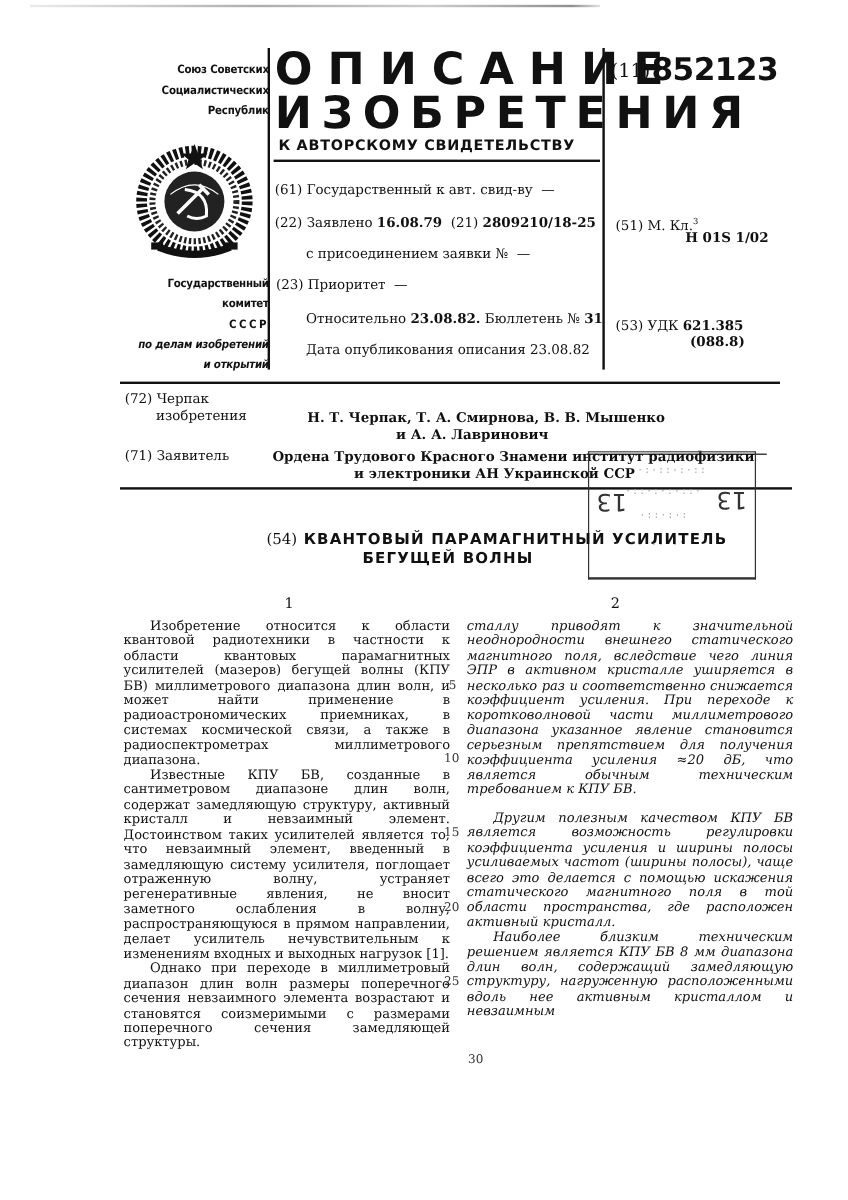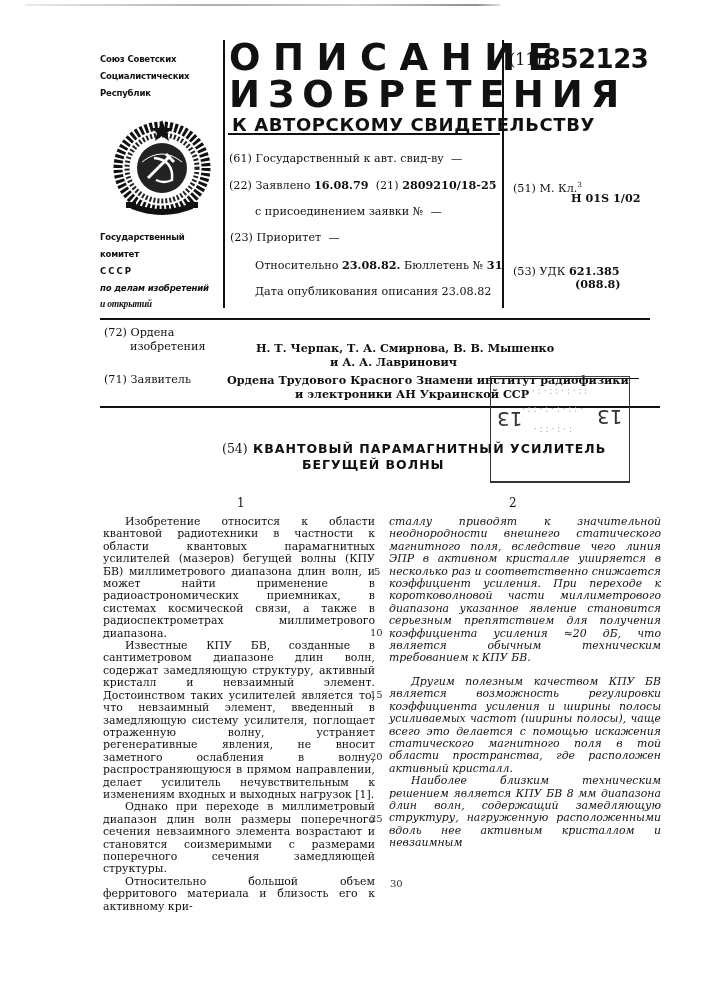--- a/index.html
+++ b/index.html
@@ -1,28 +1,28 @@
 <!DOCTYPE html>
 <html><head>
   <meta charset="utf-8">
   <style>
     html, body { margin: 0; padding: 0; background: #ffffff; }
     body { width: 707px; height: 1000px; position: relative; overflow: hidden; color: #111; font-family: "DejaVu Serif", serif; }
     .abs { position: absolute; }
     .topstreak { position: absolute; left: 25px; top: 4px; width: 475px; height: 2px; background: linear-gradient(90deg, #ddd, #777 40%, #aaa 70%, #444 95%, #ccc); opacity: .6; }
-    .org { left: 100px; width: 124px; text-align: left; font-family: "DejaVu Sans Condensed", "DejaVu Sans", sans-serif; font-weight: bold; font-size: 9.5px; line-height: 17px; letter-spacing: -0.2px; }
+    .org { left: 100px; width: 124px; text-align: right; font-family: "DejaVu Sans Condensed", "DejaVu Sans", sans-serif; font-weight: bold; font-size: 9.5px; line-height: 17px; letter-spacing: -0.2px; }
     .org-top { top: 50px; }
     .org-bot { top: 228px; }
     .emblem { left: 112px; top: 118px; width: 100px; height: 102px; }
     .vline { position: absolute; background: #111; width: 2px; }
     .hline { position: absolute; background: #111; height: 2px; }
     .big { font-family: "DejaVu Sans", sans-serif; font-weight: bold; font-size: 37px; letter-spacing: 11px; line-height: 40px; left: 229px; white-space: nowrap; }
     .big1 { top: 38px; letter-spacing: 12.5px; }
     .big2 { top: 75px; letter-spacing: 8px; }
-    .sub { left: 232px; top: 114px; font-family: "DejaVu Sans", sans-serif; font-weight: bold; font-size: 18px; letter-spacing: 0.6px; }
+    .sub { left: 232px; top: 114px; font-family: "DejaVu Sans", sans-serif; font-weight: bold; font-size: 12px; letter-spacing: 0.6px; }
     .patno { left: 509px; top: 44px; font-family: "DejaVu Sans", sans-serif; font-weight: bold; font-size: 26px; letter-spacing: -0.5px; }
     .patno-tag { font-family: "DejaVu Serif", serif; font-weight: normal; font-size: 16px; letter-spacing: 0; vertical-align: 3px; margin-right: 1px; }
     .meta { font-size: 11.2px; line-height: 14px; white-space: nowrap; }
     .b { font-weight: bold; }
     .sup { font-size: 7px; vertical-align: 5px; }
     .lbl { font-size: 11.2px; line-height: 14px; }
     .names { font-weight: bold; font-size: 11.2px; line-height: 14px; white-space: nowrap; }
     .title54 { font-family: "DejaVu Sans", sans-serif; font-weight: bold; font-size: 12.5px; letter-spacing: 1px; white-space: nowrap; }
     .colnum { font-size: 12px; }
     .col { font-size: 10.9px; line-height: 12.4px; text-align: justify; width: 272px; }
@@ -58,21 +58,21 @@
     <path d="M20 88 Q50 100 80 88" stroke="#111" stroke-width="6" fill="none"></path>
     <rect x="14" y="84" width="10" height="6" fill="#111"></rect>
     <rect x="76" y="84" width="10" height="6" fill="#111"></rect>
   </svg>
 </div>
 
 <div class="abs org org-bot">
   <div>Государственный комитет</div>
   <div style="letter-spacing:2px;">СССР</div>
   <div style="font-style:italic;">по делам изобретений</div>
-  <div style="font-style:italic;font-family:Liberation Serif, serif;">и открытий</div>
+  <div style="font-style:italic;">и открытий</div>
 </div>
 
 <div class="vline" style="left:223px; top:40px; height:268px;"></div>
 <div class="vline" style="left:502px; top:40px; height:268px;"></div>
 
 <div class="abs big big1">ОПИСАНИЕ</div>
 <div class="abs big big2">ИЗОБРЕТЕНИЯ</div>
 <div class="abs sub">К АВТОРСКОМУ СВИДЕТЕЛЬСТВУ</div>
 <div class="hline" style="left:228px; top:133px; width:272px; height:1.5px;"></div>
 
@@ -121,21 +121,21 @@
 <div class="abs meta" style="left:513px; top:264px;">
   <span>(53)</span>
   <span>УДК</span>
   <span class="b">621.385</span>
 </div>
 <div class="abs meta b" style="left:575px; top:277px;">(088.8)</div>
 
 <div class="hline" style="left:100px; top:318px; width:550px;"></div>
 
 <div class="abs lbl" style="left:104px; top:326px;">
-  <div><span>(72)</span> <span>Ордена</span></div>
+  <div><span>(72)</span> <span>Черпак</span></div>
   <div style="padding-left:26px;">изобретения</div>
 </div>
 <div class="abs names" style="left:256px; top:341px;">Н. Т. Черпак, Т. А. Смирнова, В. В. Мышенко</div>
 <div class="abs names" style="left:330px; top:355px;">и А. А. Лавринович</div>
 
 <div class="abs lbl" style="left:104px; top:373px;">
   <span>(71)</span> <span>Заявитель</span>
 </div>
 <div class="abs names" style="left:227px; top:373px;">Ордена Трудового Красного Знамени институт радиофизики</div>
 <div class="abs names" style="left:295px; top:387px;">и электроники АН Украинской ССР</div>
@@ -159,21 +159,20 @@
 </div>
 <div class="abs title54" style="left:302px; top:457px;">БЕГУЩЕЙ ВОЛНЫ</div>
 
 <div class="abs colnum" style="left:237px; top:496px;">1</div>
 <div class="abs colnum" style="left:509px; top:496px;">2</div>
 
 <div class="abs col" style="left:103px; top:516px;">
   <p>Изобретение относится к области квантовой радиотехники в частности к области квантовых парамагнитных усилителей (мазеров) бегущей волны (КПУ БВ) миллиметрового диапазона длин волн, и может найти применение в радиоастрономических приемниках, в системах космической связи, а также в радиоспектрометрах миллиметрового диапазона.</p>
   <p>Известные КПУ БВ, созданные в сантиметровом диапазоне длин волн, содержат замедляющую структуру, активный кристалл и невзаимный элемент. Достоинством таких усилителей является то, что невзаимный элемент, введенный в замедляющую систему усилителя, поглощает отраженную волну, устраняет регенеративные явления, не вносит заметного ослабления в волну, распространяющуюся в прямом направлении, делает усилитель нечувствительным к изменениям входных и выходных нагрузок [1].</p>
   <p>Однако при переходе в миллиметровый диапазон длин волн размеры поперечного сечения невзаимного элемента возрастают и становятся соизмеримыми с размерами поперечного сечения замедляющей структуры.</p>
-  <p>Относительно большой объем ферритового материала и близость его к активному кри-</p>
 </div>
 
 <div class="abs lineno" style="left:374px; top:566px;">5</div>
 <div class="abs lineno" style="left:370px; top:627px;">10</div>
 <div class="abs lineno" style="left:370px; top:689px;">15</div>
 <div class="abs lineno" style="left:370px; top:751px;">20</div>
 <div class="abs lineno" style="left:370px; top:813px;">25</div>
 <div class="abs lineno" style="left:370px; top:878px;padding-left:20px;">30</div>
 
 <div class="abs col" style="left:389px; top:516px;font-style:italic;">

